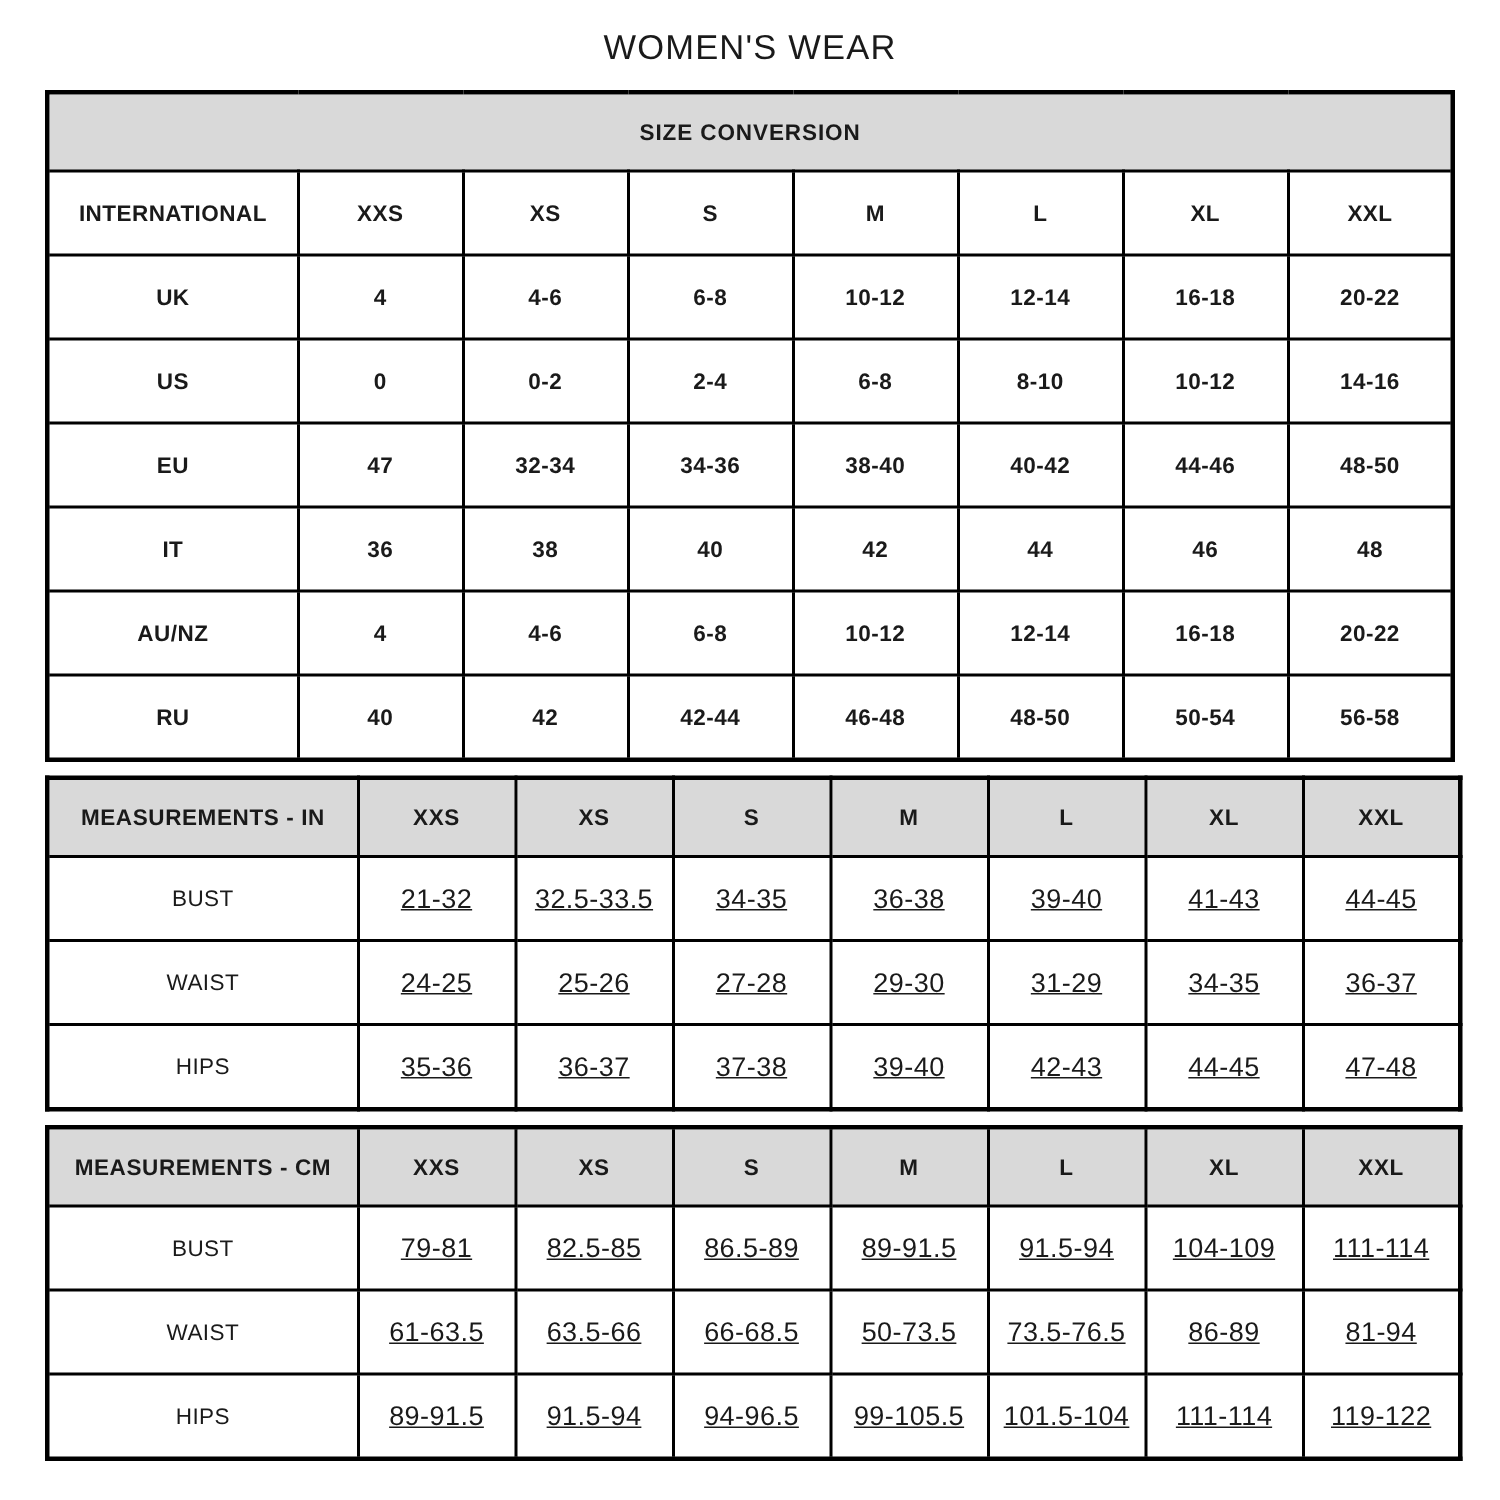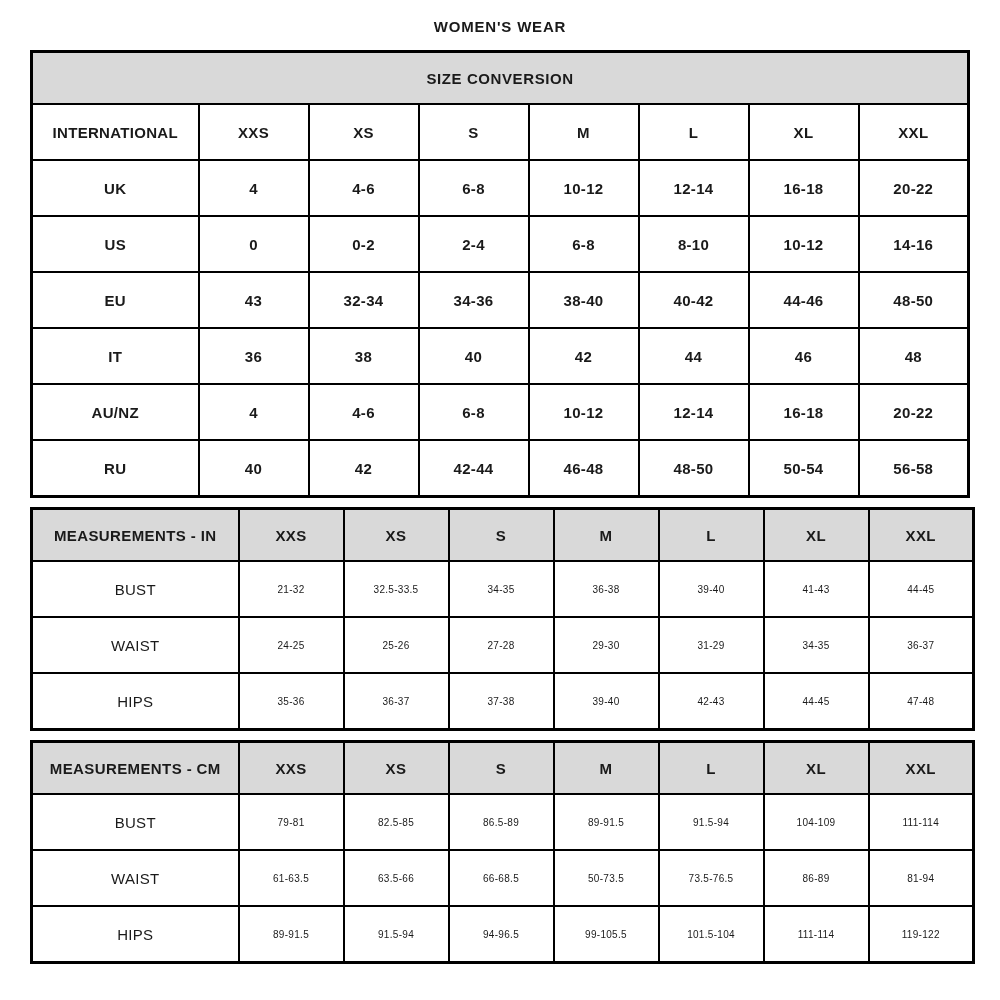--- a/index.html
+++ b/index.html
@@ -10,22 +10,22 @@
     font-family: "Liberation Sans", sans-serif;
     color: #1a1a1a;
   }
   .wrap {
     width: 940px;
     margin: 0 auto;
     padding-top: 10px;
   }
   h1.page-title {
     text-align: center;
-    font-size: 15px;
-    font-weight: 700;
+    font-size: 23px;
+    font-weight: 400;
     letter-spacing: 0.8px;
     margin: 8px 0 15px 0;
   }
   table {
     border-collapse: collapse;
     table-layout: fixed;
     width: 940px;
     margin: 0 0 9px 0;
     border: 3px solid #000;
   }
@@ -55,21 +55,21 @@
   
   .t2 thead th {
     background: #d9d9d9;
     height: 50px;
     font-size: 15px;
     font-weight: 700;
     letter-spacing: 0.4px;
   }
   .t2 tbody td { height: 54px; }
   .t2 tbody td.lbl { font-size: 15px; font-weight: 400; }
-  .t2 tbody td.val { font-size: 10px; font-weight: 400; }
+  .t2 tbody td.val { font-size: 18px; font-weight: 400; text-decoration: underline; }
   .c-label2 { width: 207px; }
   .c-data2  { width: 105px; }
 </style>
 </head>
 <body>
 
 <div class="wrap">
 
   <h1 class="page-title">WOMEN'S WEAR</h1>
 
@@ -115,21 +115,21 @@
           <td>0</td>
           <td>0-2</td>
           <td>2-4</td>
           <td>6-8</td>
           <td>8-10</td>
           <td>10-12</td>
           <td>14-16</td>
         </tr>
         <tr>
           <td>EU</td>
-          <td>43</td>
+          <td>47</td>
           <td>32-34</td>
           <td>34-36</td>
           <td>38-40</td>
           <td>40-42</td>
           <td>44-46</td>
           <td>48-50</td>
         </tr>
         <tr>
           <td>IT</td>
           <td>36</td>

